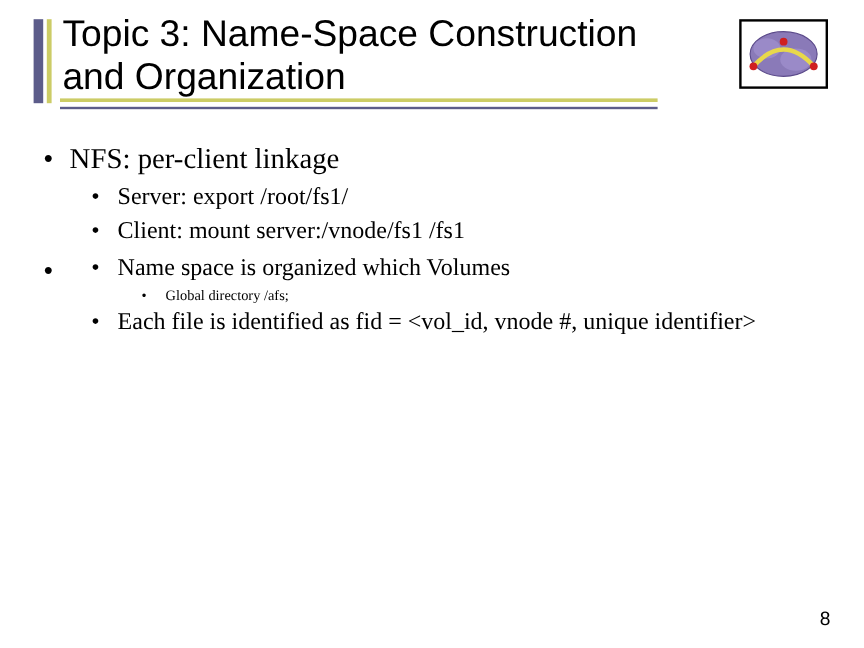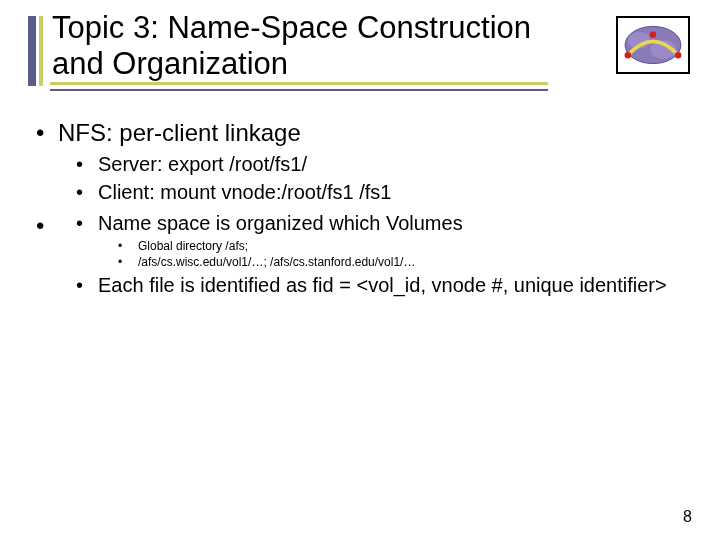--- a/index.html
+++ b/index.html
@@ -78,20 +78,21 @@
     position: absolute;
     left: 36px;
     top: 118px;
     width: 650px;
     color: #000;
   }
   ul {
     margin: 0;
     padding: 0;
     list-style: none;
+    font-family: Liberation Serif, serif;
   }
   .lvl1 > li {
     font-size: 24px;
     margin-bottom: 6px;
     padding-left: 22px;
     position: relative;
     line-height: 1.25;
   }
   .lvl1 > li::before {
     content: "•";
@@ -168,30 +169,29 @@
       <circle cx="37" cy="18" r="3.5" fill="#d02020"></circle>
     </svg>
   </div>
 
   <div class="content">
     <ul class="lvl1">
       <li>
         <span>NFS: per-client linkage</span>
         <ul class="lvl2">
           <li>Server: export /root/fs1/</li>
-          <li>Client: mount vnode:/root/fs1 /fs1</li>
+          <li>Client: mount server:/vnode/fs1 /fs1</li>
         </ul>
       </li>
       <li>
         <ul class="lvl2">
           <li>
             <span>Name space is organized which Volumes</span>
             <ul class="lvl3">
               <li>Global directory /afs;</li>
-              <li>/afs/cs.wisc.edu/vol1/…; /afs/cs.stanford.edu/vol1/…</li>
             </ul>
           </li>
           <li>Each file is identified as fid = &lt;vol_id, vnode #, unique identifier&gt;</li>
         </ul>
       </li>
     </ul>
   </div>
 
   <div class="pagenum">8</div>
 </div>

